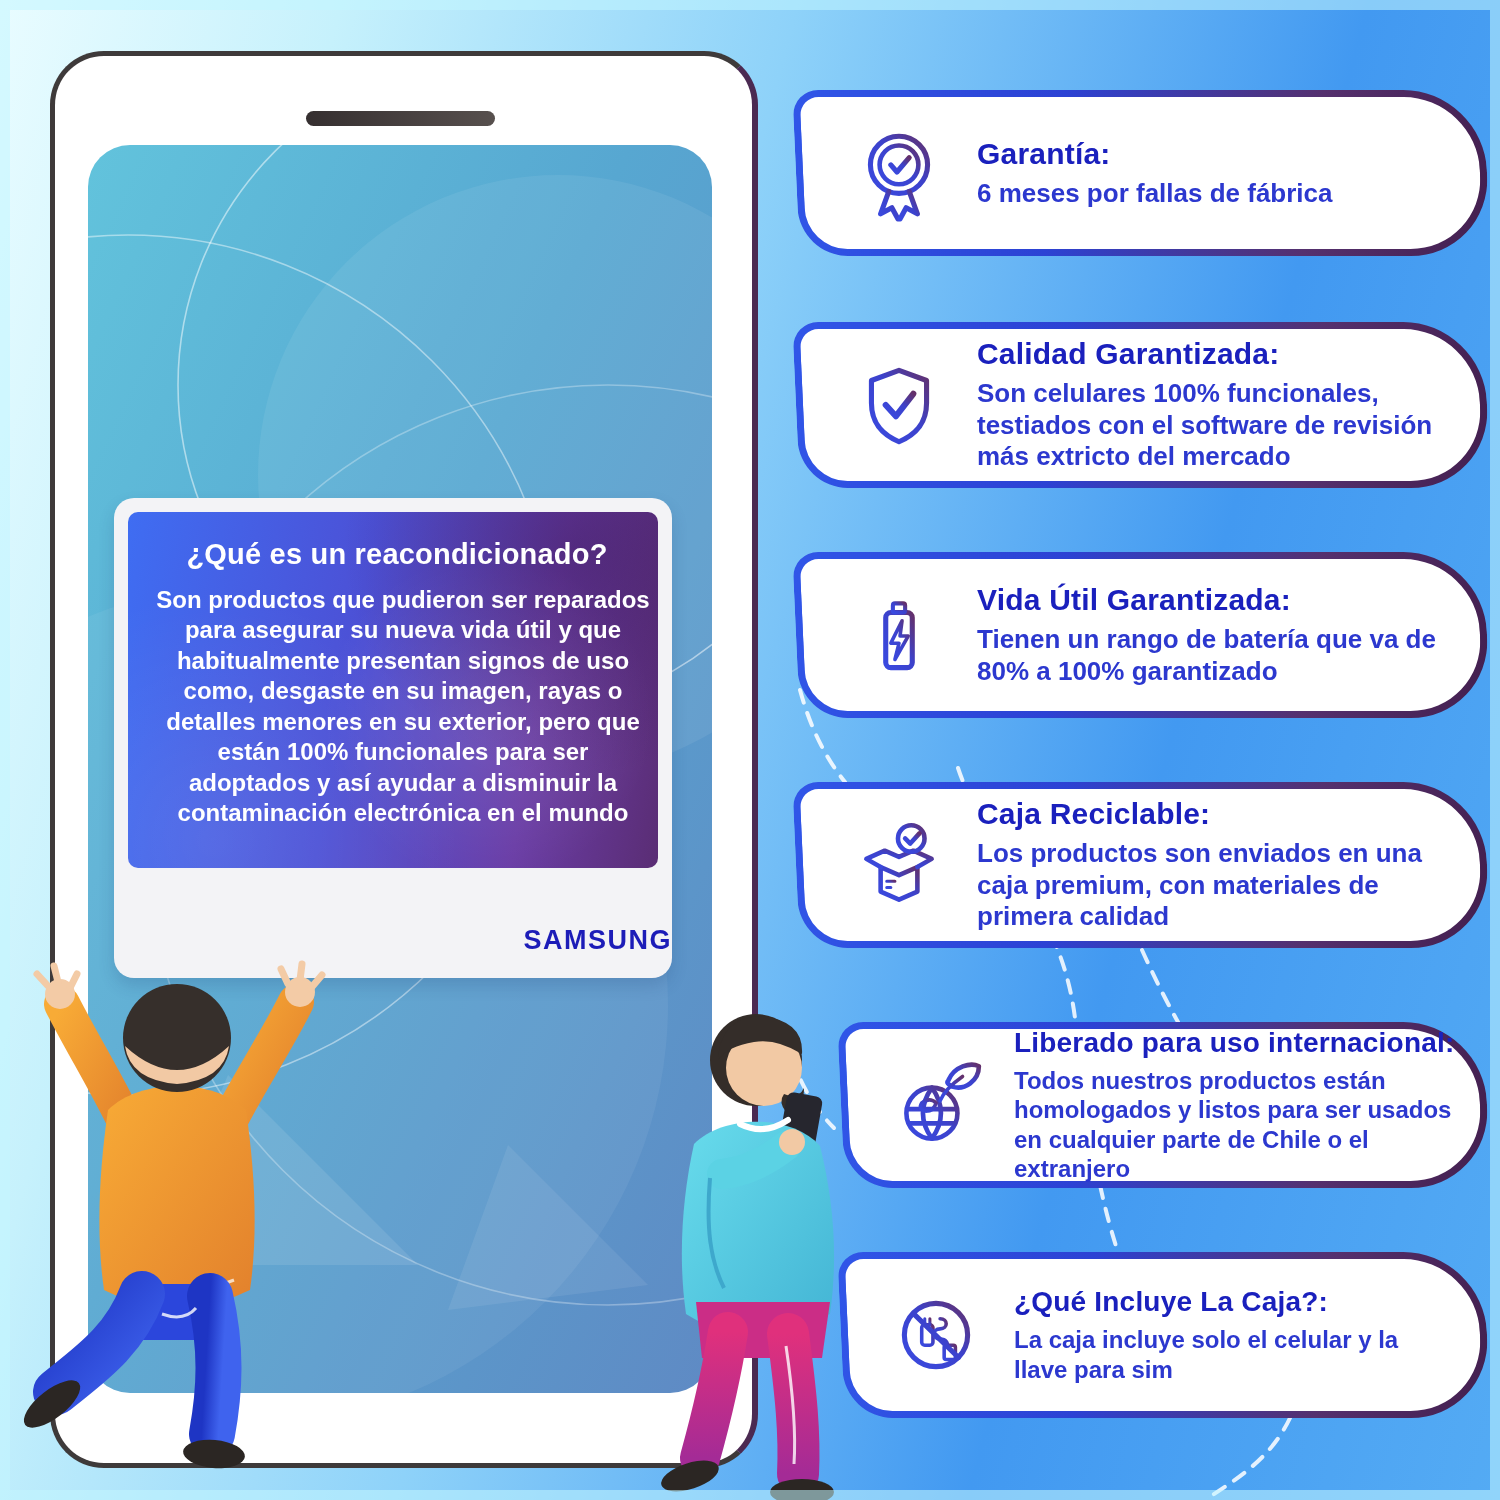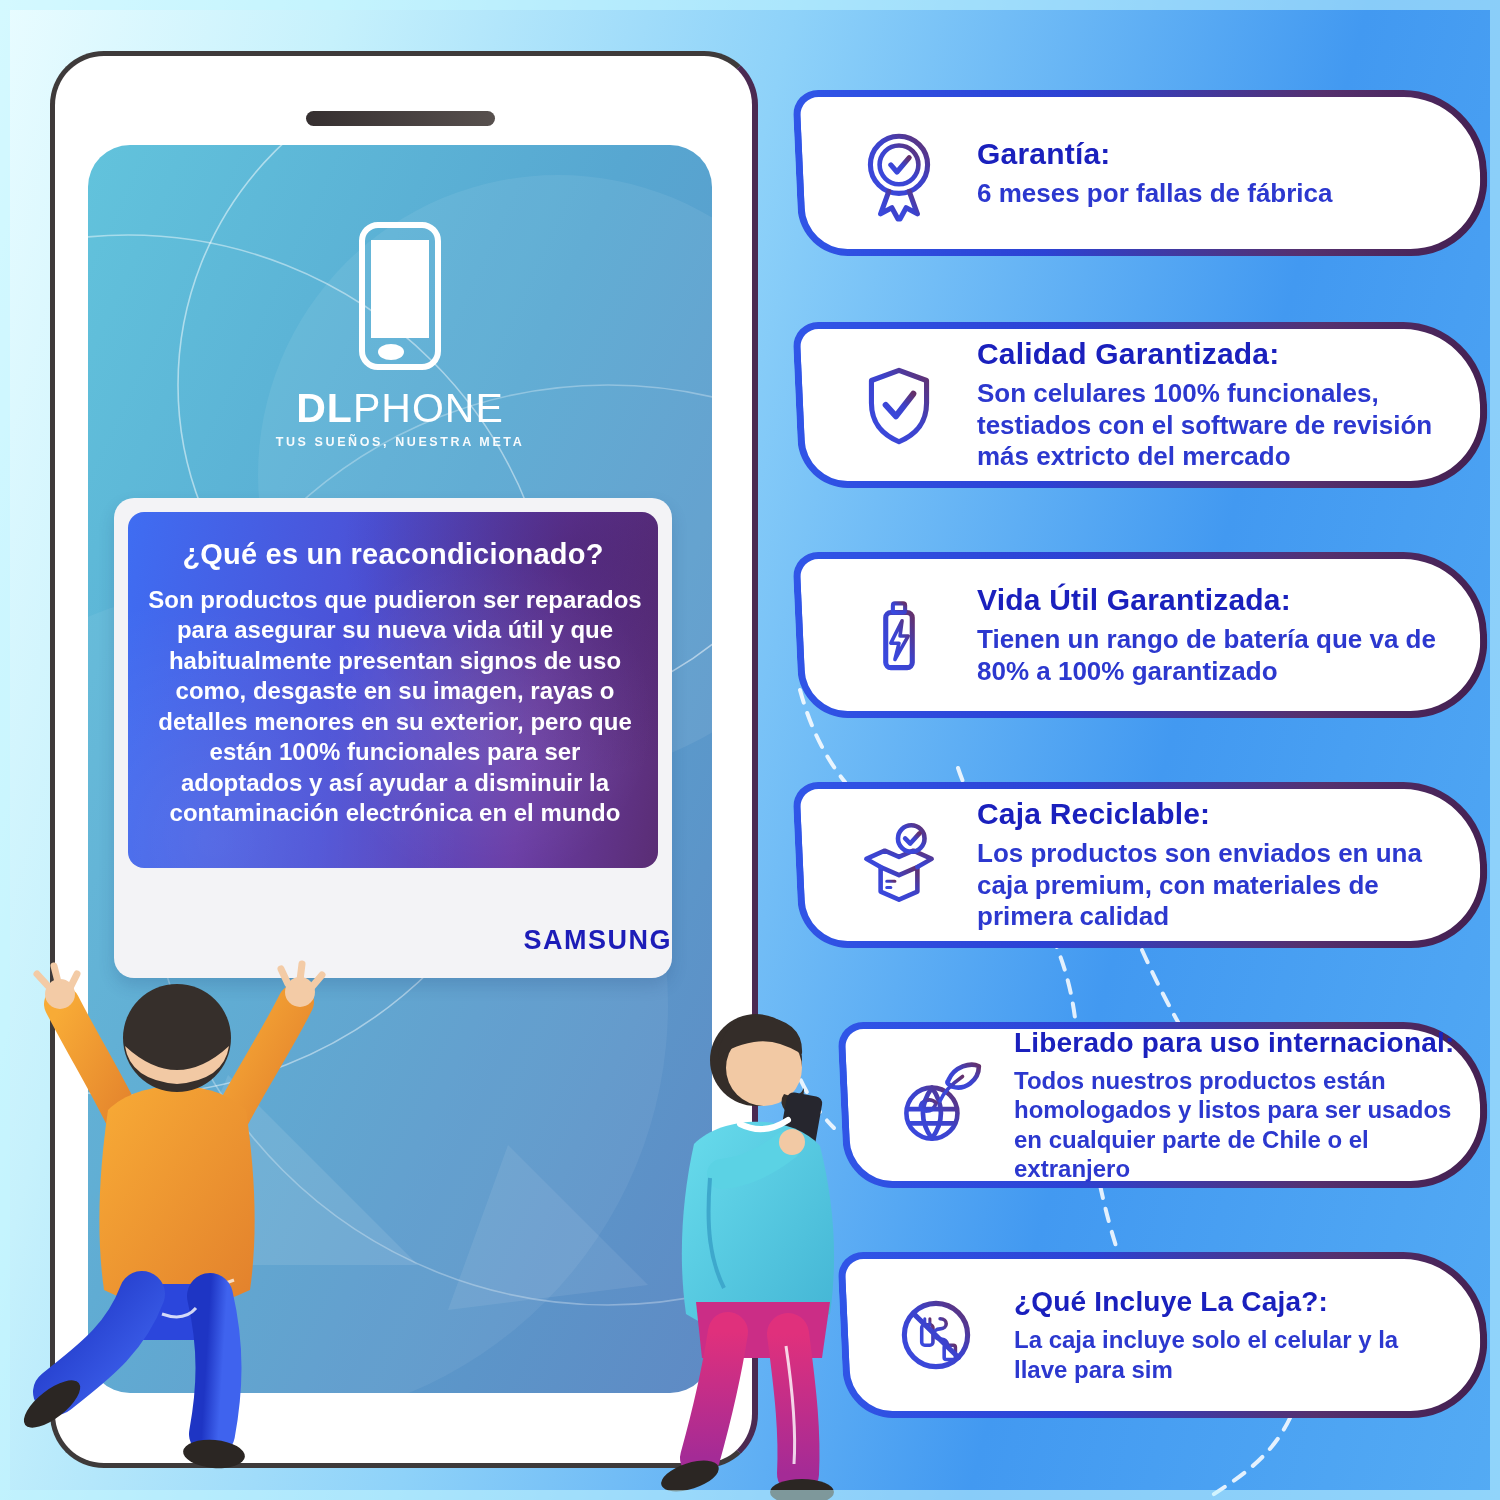--- a/index.html
+++ b/index.html
@@ -37,27 +37,27 @@
   .logo .brand .b{font-weight:bold;}
   .logo .brand .l{font-weight:normal;}
   .logo .tagline{margin-top:3px; font-size:12.5px; letter-spacing:2.6px; font-weight:bold; opacity:.95;}
   
   .info-card{
     position:absolute; left:26px; top:353px; width:558px; height:480px;
     background:#f3f3f6; border-radius:20px;
     box-shadow:0 8px 16px rgba(25,55,110,.18);
   }
   .purple-box{
-    position:absolute; left:14px; top:14px; width:530px; height:356px; border-radius:16px;
+    position:absolute; left:14px; top:14px; width:530px; height:356px; border-radius:10px;
     background:
       radial-gradient(circle at 84% 10%, rgba(40,10,60,.35), transparent 42%),
       radial-gradient(circle at 68% 58%, rgba(255,255,255,.10), transparent 40%),
       radial-gradient(circle at 16% 92%, rgba(255,255,255,.09), transparent 45%),
       linear-gradient(100deg,#3f6df2 0%,#4c51d6 42%,#6a3da6 75%,#5a2d74 100%);
-    color:#fff; text-align:center; box-sizing:border-box; padding:26px 20px 0 20px;
+    color:#fff; text-align:center; box-sizing:border-box; padding:26px 20px 0 28px;
   }
   .purple-box h2{margin:0 0 14px 0; font-size:29px; font-weight:bold; letter-spacing:.2px;}
   .purple-box p{margin:4px auto; width:494px; font-size:24px; font-weight:bold; line-height:1.27;}
   .samsung{
     position:absolute; left:0; right:0; bottom:22px; text-align:right;
     font-size:27px; font-weight:bold; letter-spacing:1.5px; color:#1c1cb8;
   }
   
   .card{
     position:absolute; box-sizing:border-box; height:166px;
@@ -138,29 +138,20 @@
       <svg class="screen-deco" width="624" height="1248" viewBox="0 0 624 1248">
         <circle cx="470" cy="330" r="300" fill="rgba(255,255,255,.07)"></circle>
         <circle cx="160" cy="860" r="420" fill="rgba(255,255,255,.06)"></circle>
         <circle cx="420" cy="240" r="330" fill="none" stroke="rgba(255,255,255,.5)" stroke-width="1.6"></circle>
         <circle cx="40" cy="520" r="430" fill="none" stroke="rgba(255,255,255,.45)" stroke-width="1.6"></circle>
         <circle cx="520" cy="700" r="460" fill="none" stroke="rgba(255,255,255,.30)" stroke-width="1.6"></circle>
         <polygon points="140,930 330,1120 60,1120" fill="rgba(255,255,255,.10)"></polygon>
         <polygon points="420,1000 560,1140 360,1165" fill="rgba(255,255,255,.08)"></polygon>
       </svg>
 
-      <div class="logo">
-        <svg width="84" height="150" viewBox="0 0 84 150">
-          <rect x="4" y="4" width="76" height="142" rx="16" fill="none" stroke="#ffffff" stroke-width="6"></rect>
-          <rect x="13" y="19" width="58" height="98" fill="#ffffff"></rect>
-          <ellipse cx="33" cy="131" rx="13" ry="8" fill="#ffffff"></ellipse>
-        </svg>
-        <div class="brand"><span class="b">DL</span><span class="l">PHONE</span></div>
-        <div class="tagline">TUS SUEÑOS, NUESTRA META</div>
-      </div>
 
       <div class="info-card">
         <div class="purple-box">
           <h2>¿Qué es un reacondicionado?</h2>
           <p>Son productos que pudieron ser reparados para asegurar su nueva vida útil y que habitualmente presentan signos de uso como, desgaste en su imagen, rayas o detalles menores en su exterior, pero que están 100% funcionales para ser adoptados y así ayudar a disminuir la contaminación electrónica en el mundo</p>
         </div>
         <div class="samsung">SAMSUNG</div>
       </div>
     </div>
   </div>

